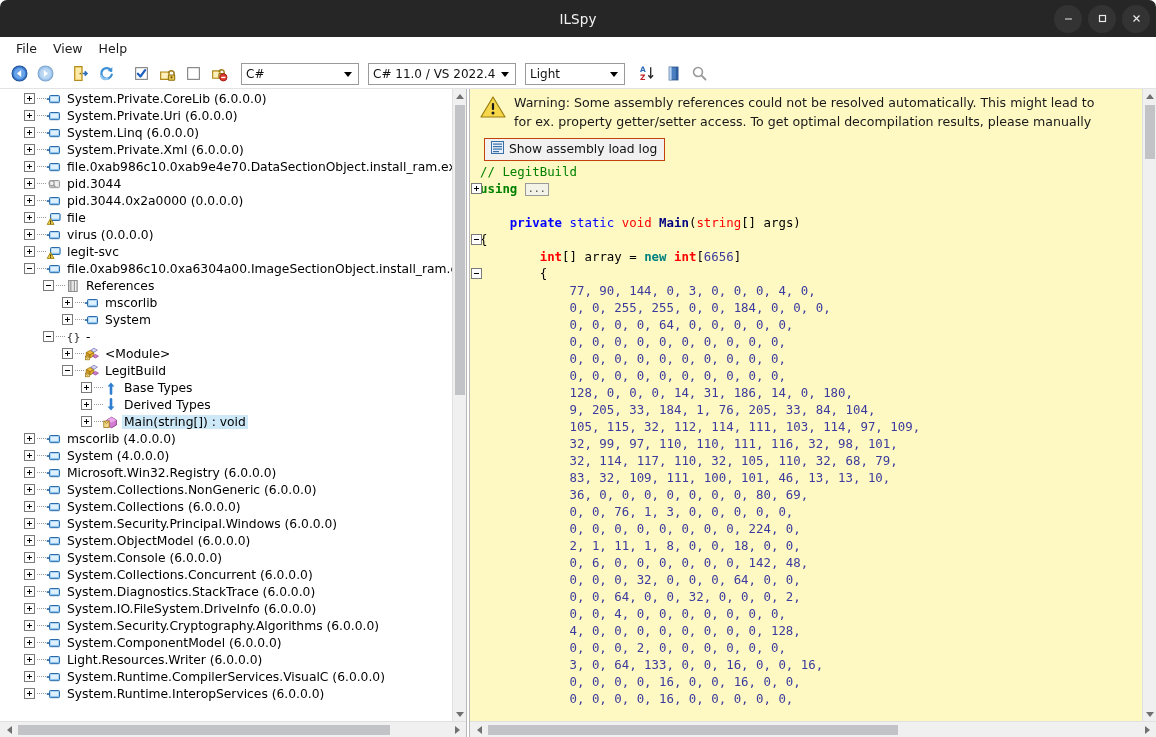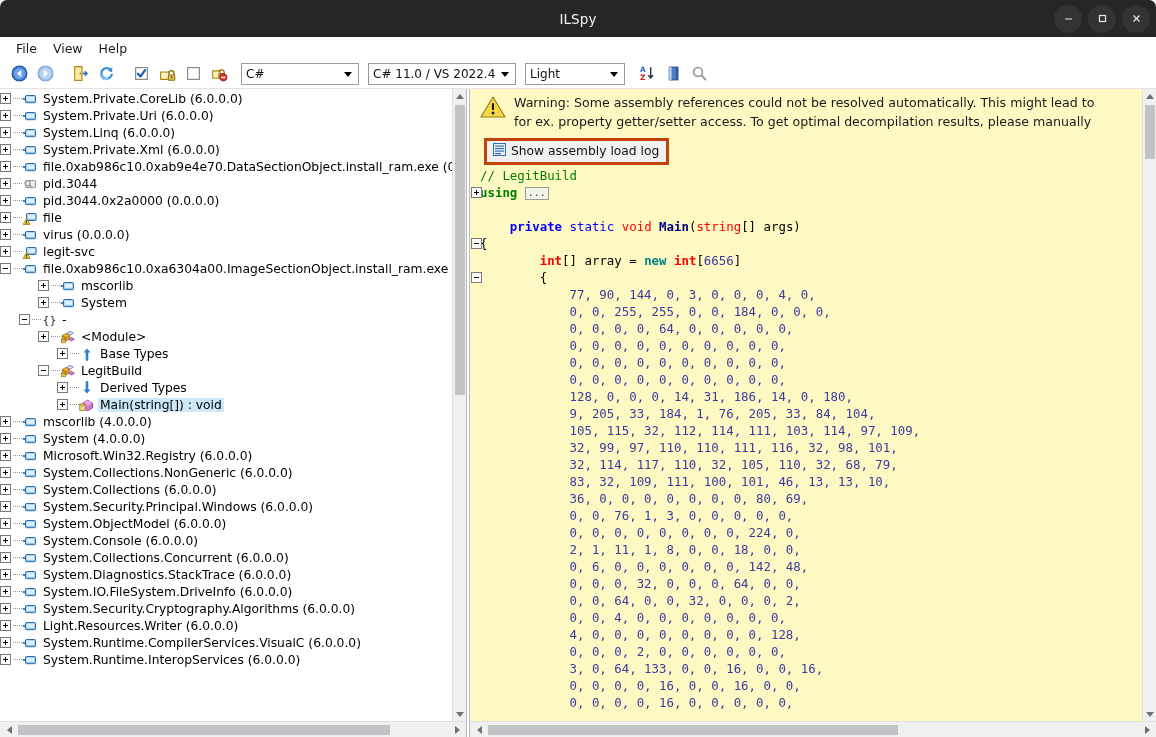--- a/index.html
+++ b/index.html
@@ -141,20 +141,21 @@
     position: relative;
     flex: 1 1 auto;
     overflow: hidden;
     background: #ffffff;
   }
   .tree-list {
     position: absolute;
     top: 0; left: 0; right: 14px; bottom: 0;
     overflow: hidden;
     padding-top: 1px;
+    padding-left: 24px;
   }
   .trow {
     height: 17px;
     display: flex;
     align-items: center;
     font-size: 12.3px;
     color: #000000;
     white-space: nowrap;
     cursor: default;
   }
@@ -300,21 +301,21 @@
     white-space: nowrap;
     overflow: hidden;
     padding-top: 1px;
   }
   .load-log-btn {
     margin: 7px 0 2px 14px;
     display: inline-flex;
     align-items: center;
     gap: 5px;
     padding: 2px 7px 3px 6px;
-    border: 3px solid #c2410c;
+    border: 1px solid #c2410c;
     background: #f1f1f1;
     font-size: 12.3px;
     color: #111;
     cursor: pointer;
     width: fit-content;
   }
 
   .code-body {
     position: relative;
     font-family: "DejaVu Sans Mono", "Liberation Mono", monospace;
@@ -661,20 +662,33 @@
               <div class="ico">
                 <svg width="16" height="16" viewBox="0 0 16 16">
                   <rect x="3.5" y="4.5" width="10" height="7.2" rx="1" fill="#8ec5ef" stroke="#2a6aa8"></rect>
                   <rect x="4.6" y="5.6" width="7.8" height="4.3" fill="#dff0fd"></rect>
                   <rect x="0.8" y="7.2" width="2.6" height="1.7" fill="#2a6aa8"></rect>
                 </svg>
               </div>
               <span class="lbl">file.0xab986c10.0xa6304a00.ImageSectionObject.install_ram.exe</span>
             </div>
             <div class="trow">
+              <div class="indent" style="width: 19px;"></div>
+              <div class="expander"></div>
+              <div class="tline"></div>
+              <div class="ico">
+                <svg width="16" height="16" viewBox="0 0 16 16">
+                  <rect x="3.5" y="2.5" width="8.5" height="11" fill="#e6e6e6" stroke="#8e8e8e"></rect>
+                  <rect x="3.5" y="2.5" width="2.4" height="11" fill="#cfcfcf" stroke="#8e8e8e"></rect>
+                  <rect x="9.4" y="2.5" width="2.6" height="11" fill="#f4f4f4" stroke="#8e8e8e"></rect>
+                </svg>
+              </div>
+              <span class="lbl">References</span>
+            </div>
+            <div class="trow">
               <div class="indent" style="width: 38px;"></div>
               <div class="expander plus"></div>
               <div class="tline"></div>
               <div class="ico">
                 <svg width="16" height="16" viewBox="0 0 16 16">
                   <rect x="3.5" y="4.5" width="10" height="7.2" rx="1" fill="#8ec5ef" stroke="#2a6aa8"></rect>
                   <rect x="4.6" y="5.6" width="7.8" height="4.3" fill="#dff0fd"></rect>
                   <rect x="0.8" y="7.2" width="2.6" height="1.7" fill="#2a6aa8"></rect>
                 </svg>
               </div>
@@ -715,32 +729,20 @@
                   <path d="M9.8 6.6 v3.2 L6 12 V8.8 Z" fill="#e8ad2c" stroke="#9a7312" stroke-width="0.8"></path>
                   <path d="M10 2.2 L13.4 4.2 L10 6.2 L6.8 4.2 Z" fill="#d9d9f2" stroke="#6b6bb0" stroke-width="0.7"></path>
                   <path d="M11.4 8.4 L14.4 10.2 L11.4 12 L8.6 10.2 Z" fill="#d07ad0" stroke="#8a3a8a" stroke-width="0.7"></path>
                   <rect x="1.4" y="10.2" width="4.2" height="3.6" fill="#f5d98a" stroke="#9a7312" stroke-width="0.7"></rect>
                   <path d="M1.4 10.2 L3.5 12.2 L5.6 10.2" fill="none" stroke="#9a7312" stroke-width="0.7"></path>
                 </svg>
               </div>
               <span class="lbl">&lt;Module&gt;</span>
             </div>
             <div class="trow">
-              <div class="indent" style="width: 57px;"></div>
-              <div class="expander plus"></div>
-              <div class="tline"></div>
-              <div class="ico">
-                <svg width="16" height="16" viewBox="0 0 16 16">
-                  <path d="M8 13.6 V5.4" stroke="#2f7fd0" stroke-width="2.6" stroke-linecap="round"></path>
-                  <path d="M4.6 6.6 L8 2.4 L11.4 6.6 Z" fill="#2f7fd0"></path>
-                </svg>
-              </div>
-              <span class="lbl">Base Types</span>
-            </div>
-            <div class="trow">
               <div class="indent" style="width: 38px;"></div>
               <div class="expander"></div>
               <div class="tline"></div>
               <div class="ico">
                 <svg width="16" height="16" viewBox="0 0 16 16">
                   <path d="M2.2 6.6 L6 4.4 L9.8 6.6 L6 8.8 Z" fill="#f0b93a" stroke="#9a7312" stroke-width="0.8"></path>
                   <path d="M2.2 6.6 v3.2 L6 12 V8.8 Z" fill="#d79a1e" stroke="#9a7312" stroke-width="0.8"></path>
                   <path d="M9.8 6.6 v3.2 L6 12 V8.8 Z" fill="#e8ad2c" stroke="#9a7312" stroke-width="0.8"></path>
                   <path d="M10 2.2 L13.4 4.2 L10 6.2 L6.8 4.2 Z" fill="#d9d9f2" stroke="#6b6bb0" stroke-width="0.7"></path>
                   <path d="M11.4 8.4 L14.4 10.2 L11.4 12 L8.6 10.2 Z" fill="#d07ad0" stroke="#8a3a8a" stroke-width="0.7"></path>
@@ -749,20 +751,32 @@
                 </svg>
               </div>
               <span class="lbl">LegitBuild</span>
             </div>
             <div class="trow">
               <div class="indent" style="width: 57px;"></div>
               <div class="expander plus"></div>
               <div class="tline"></div>
               <div class="ico">
                 <svg width="16" height="16" viewBox="0 0 16 16">
+                  <path d="M8 13.6 V5.4" stroke="#2f7fd0" stroke-width="2.6" stroke-linecap="round"></path>
+                  <path d="M4.6 6.6 L8 2.4 L11.4 6.6 Z" fill="#2f7fd0"></path>
+                </svg>
+              </div>
+              <span class="lbl">Base Types</span>
+            </div>
+            <div class="trow">
+              <div class="indent" style="width: 57px;"></div>
+              <div class="expander plus"></div>
+              <div class="tline"></div>
+              <div class="ico">
+                <svg width="16" height="16" viewBox="0 0 16 16">
                   <path d="M8 2.4 V10.6" stroke="#2f7fd0" stroke-width="2.6" stroke-linecap="round"></path>
                   <path d="M4.6 9.4 L8 13.6 L11.4 9.4 Z" fill="#2f7fd0"></path>
                 </svg>
               </div>
               <span class="lbl">Derived Types</span>
             </div>
             <div class="trow sel">
               <div class="indent" style="width: 57px;"></div>
               <div class="expander plus"></div>
               <div class="tline"></div>
@@ -912,20 +926,32 @@
               <div class="expander plus"></div>
               <div class="tline"></div>
               <div class="ico">
                 <svg width="16" height="16" viewBox="0 0 16 16">
                   <rect x="3.5" y="4.5" width="10" height="7.2" rx="1" fill="#8ec5ef" stroke="#2a6aa8"></rect>
                   <rect x="4.6" y="5.6" width="7.8" height="4.3" fill="#dff0fd"></rect>
                   <rect x="0.8" y="7.2" width="2.6" height="1.7" fill="#2a6aa8"></rect>
                 </svg>
               </div>
               <span class="lbl">System.Security.Cryptography.Algorithms (6.0.0.0)</span>
+            </div>
+            <div class="trow">
+              <div class="expander plus"></div>
+              <div class="tline"></div>
+              <div class="ico">
+                <svg width="16" height="16" viewBox="0 0 16 16">
+                  <rect x="3.5" y="4.5" width="10" height="7.2" rx="1" fill="#8ec5ef" stroke="#2a6aa8"></rect>
+                  <rect x="4.6" y="5.6" width="7.8" height="4.3" fill="#dff0fd"></rect>
+                  <rect x="0.8" y="7.2" width="2.6" height="1.7" fill="#2a6aa8"></rect>
+                </svg>
+              </div>
+              <span class="lbl">System.ComponentModel (6.0.0.0)</span>
             </div>
             <div class="trow">
               <div class="expander plus"></div>
               <div class="tline"></div>
               <div class="ico">
                 <svg width="16" height="16" viewBox="0 0 16 16">
                   <rect x="3.5" y="4.5" width="10" height="7.2" rx="1" fill="#8ec5ef" stroke="#2a6aa8"></rect>
                   <rect x="4.6" y="5.6" width="7.8" height="4.3" fill="#dff0fd"></rect>
                   <rect x="0.8" y="7.2" width="2.6" height="1.7" fill="#2a6aa8"></rect>
                 </svg>

